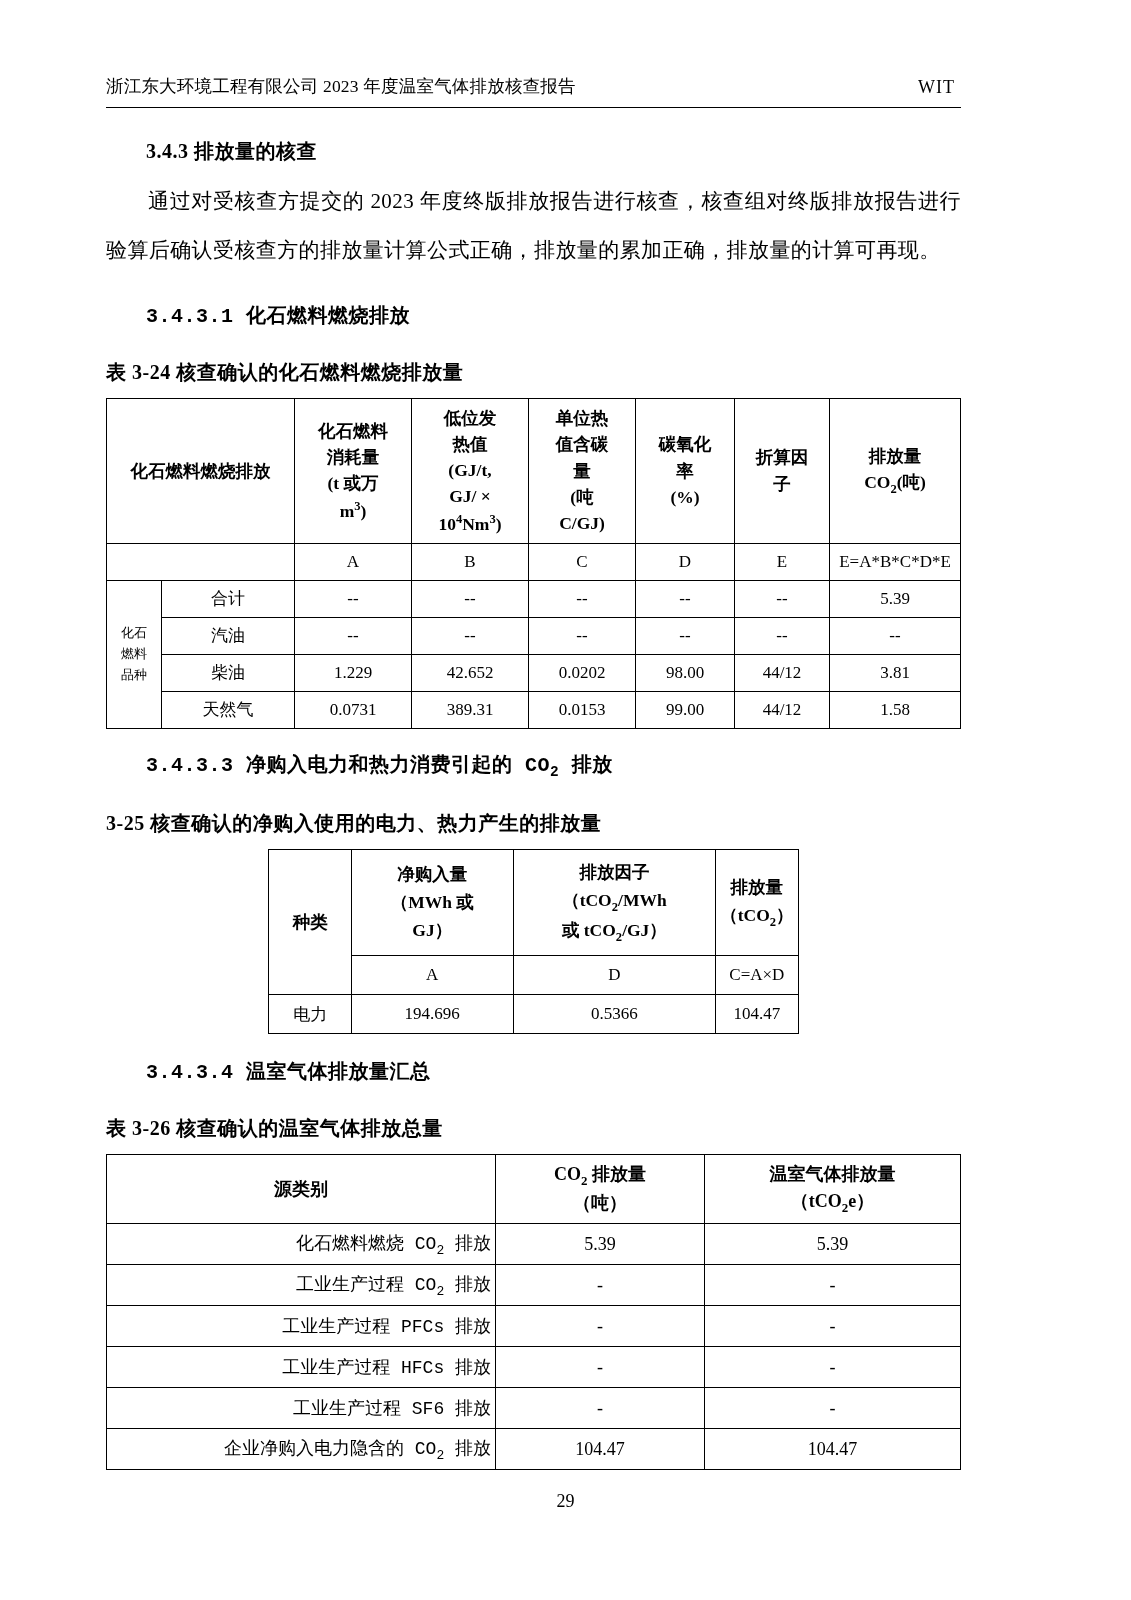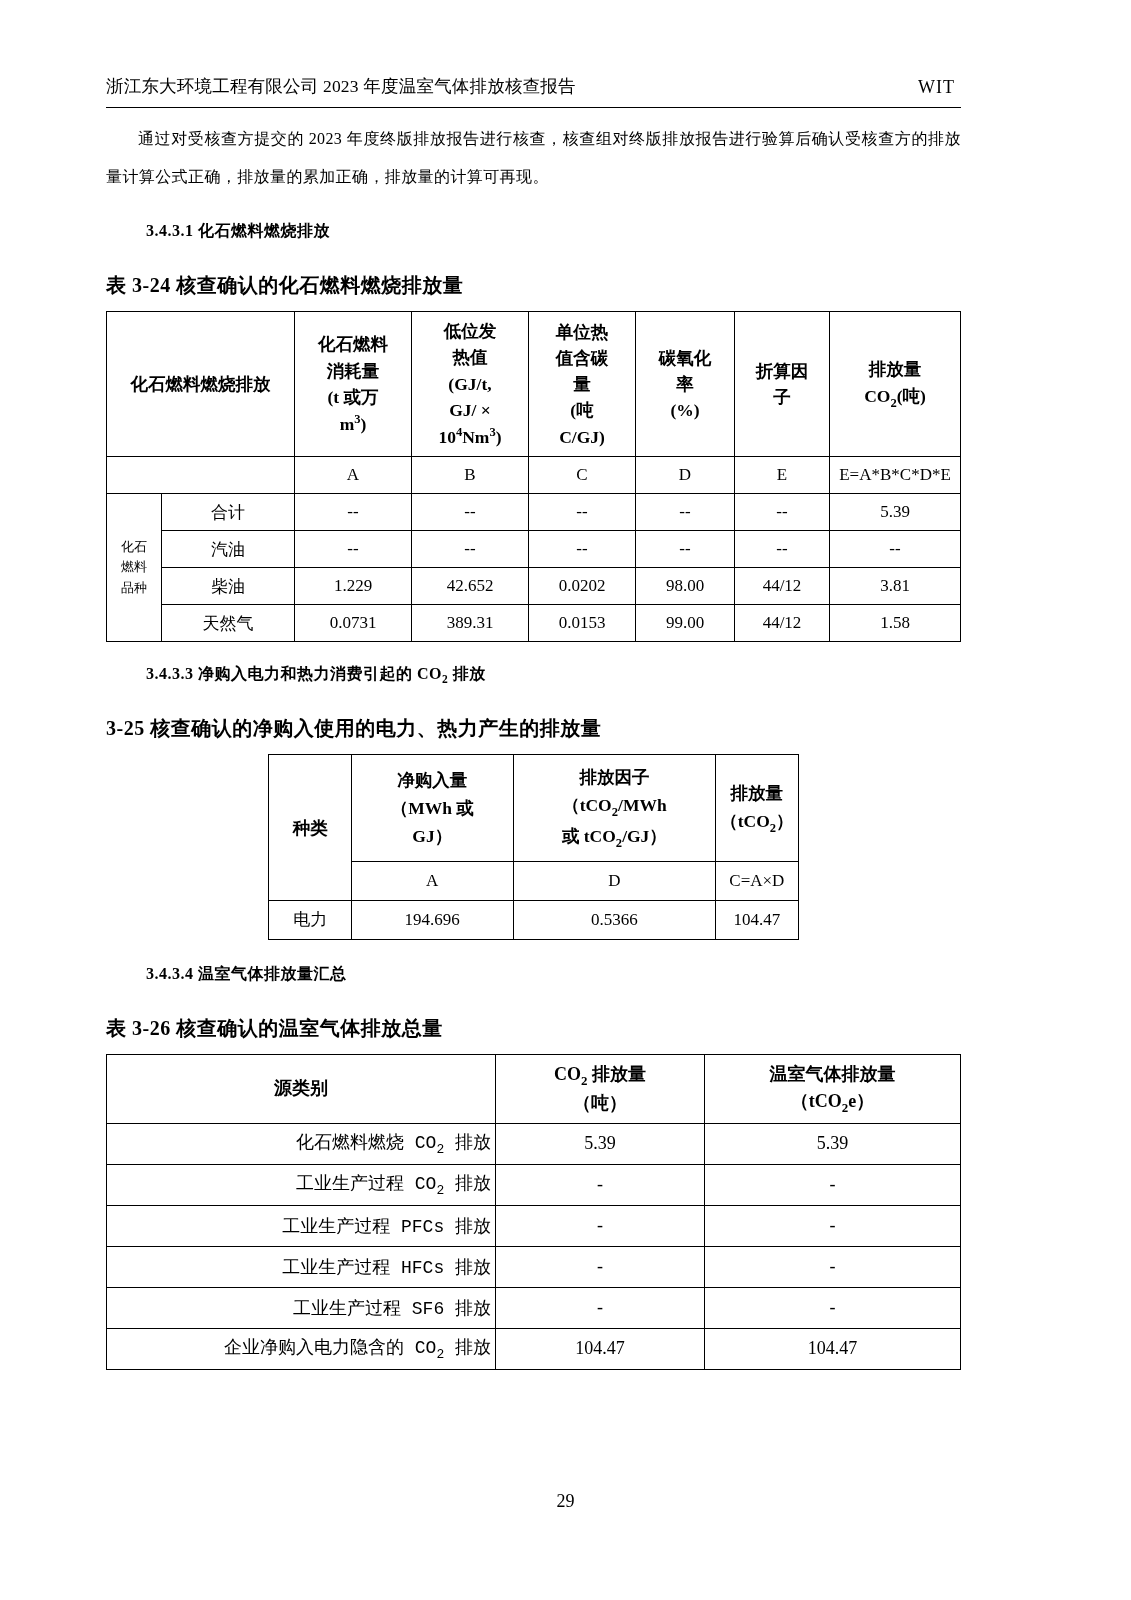--- a/index.html
+++ b/index.html
@@ -39,27 +39,28 @@
     padding-right: 6px;
   }
   
   h3.section {
     font-size: 20px;
     font-weight: bold;
     margin: 30px 0 0 40px;
     letter-spacing: 0.5px;
   }
   h4.subsection {
-    font-size: 16px;
+    font-size: 20px;
     font-weight: bold;
     margin: 26px 0 0 40px;
     letter-spacing: 0.5px;
+    font-family: Liberation Mono, monospace;
   }
   p.body-text {
-    font-size: 16px;
+    font-size: 21px;
     line-height: 2.35;
     text-align: justify;
     text-indent: 2em;
     margin: 12px 0 0 0;
     letter-spacing: 0.4px;
   }
   .tbl-caption {
     text-align: left;
     font-size: 20px;
     font-weight: bold;
@@ -136,20 +137,21 @@
 </head>
 <body>
 
 <div class="page">
 
   <div class="header">
     <div class="header-left">浙江东大环境工程有限公司 2023 年度温室气体排放核查报告</div>
     <div class="header-right">WIT</div>
   </div>
 
+  <h3 class="section">3.4.3  排放量的核查</h3>
 
   <p class="body-text">通过对受核查方提交的 2023 年度终版排放报告进行核查，核查组对终版排放报告进行验算后确认受核查方的排放量计算公式正确，排放量的累加正确，排放量的计算可再现。</p>
 
   <h4 class="subsection">3.4.3.1 化石燃料燃烧排放</h4>
 
   <div class="tbl-caption">表 3-24 核查确认的化石燃料燃烧排放量</div>
 
   <table class="t324">
     <tbody>
         <tr class="hdr">

